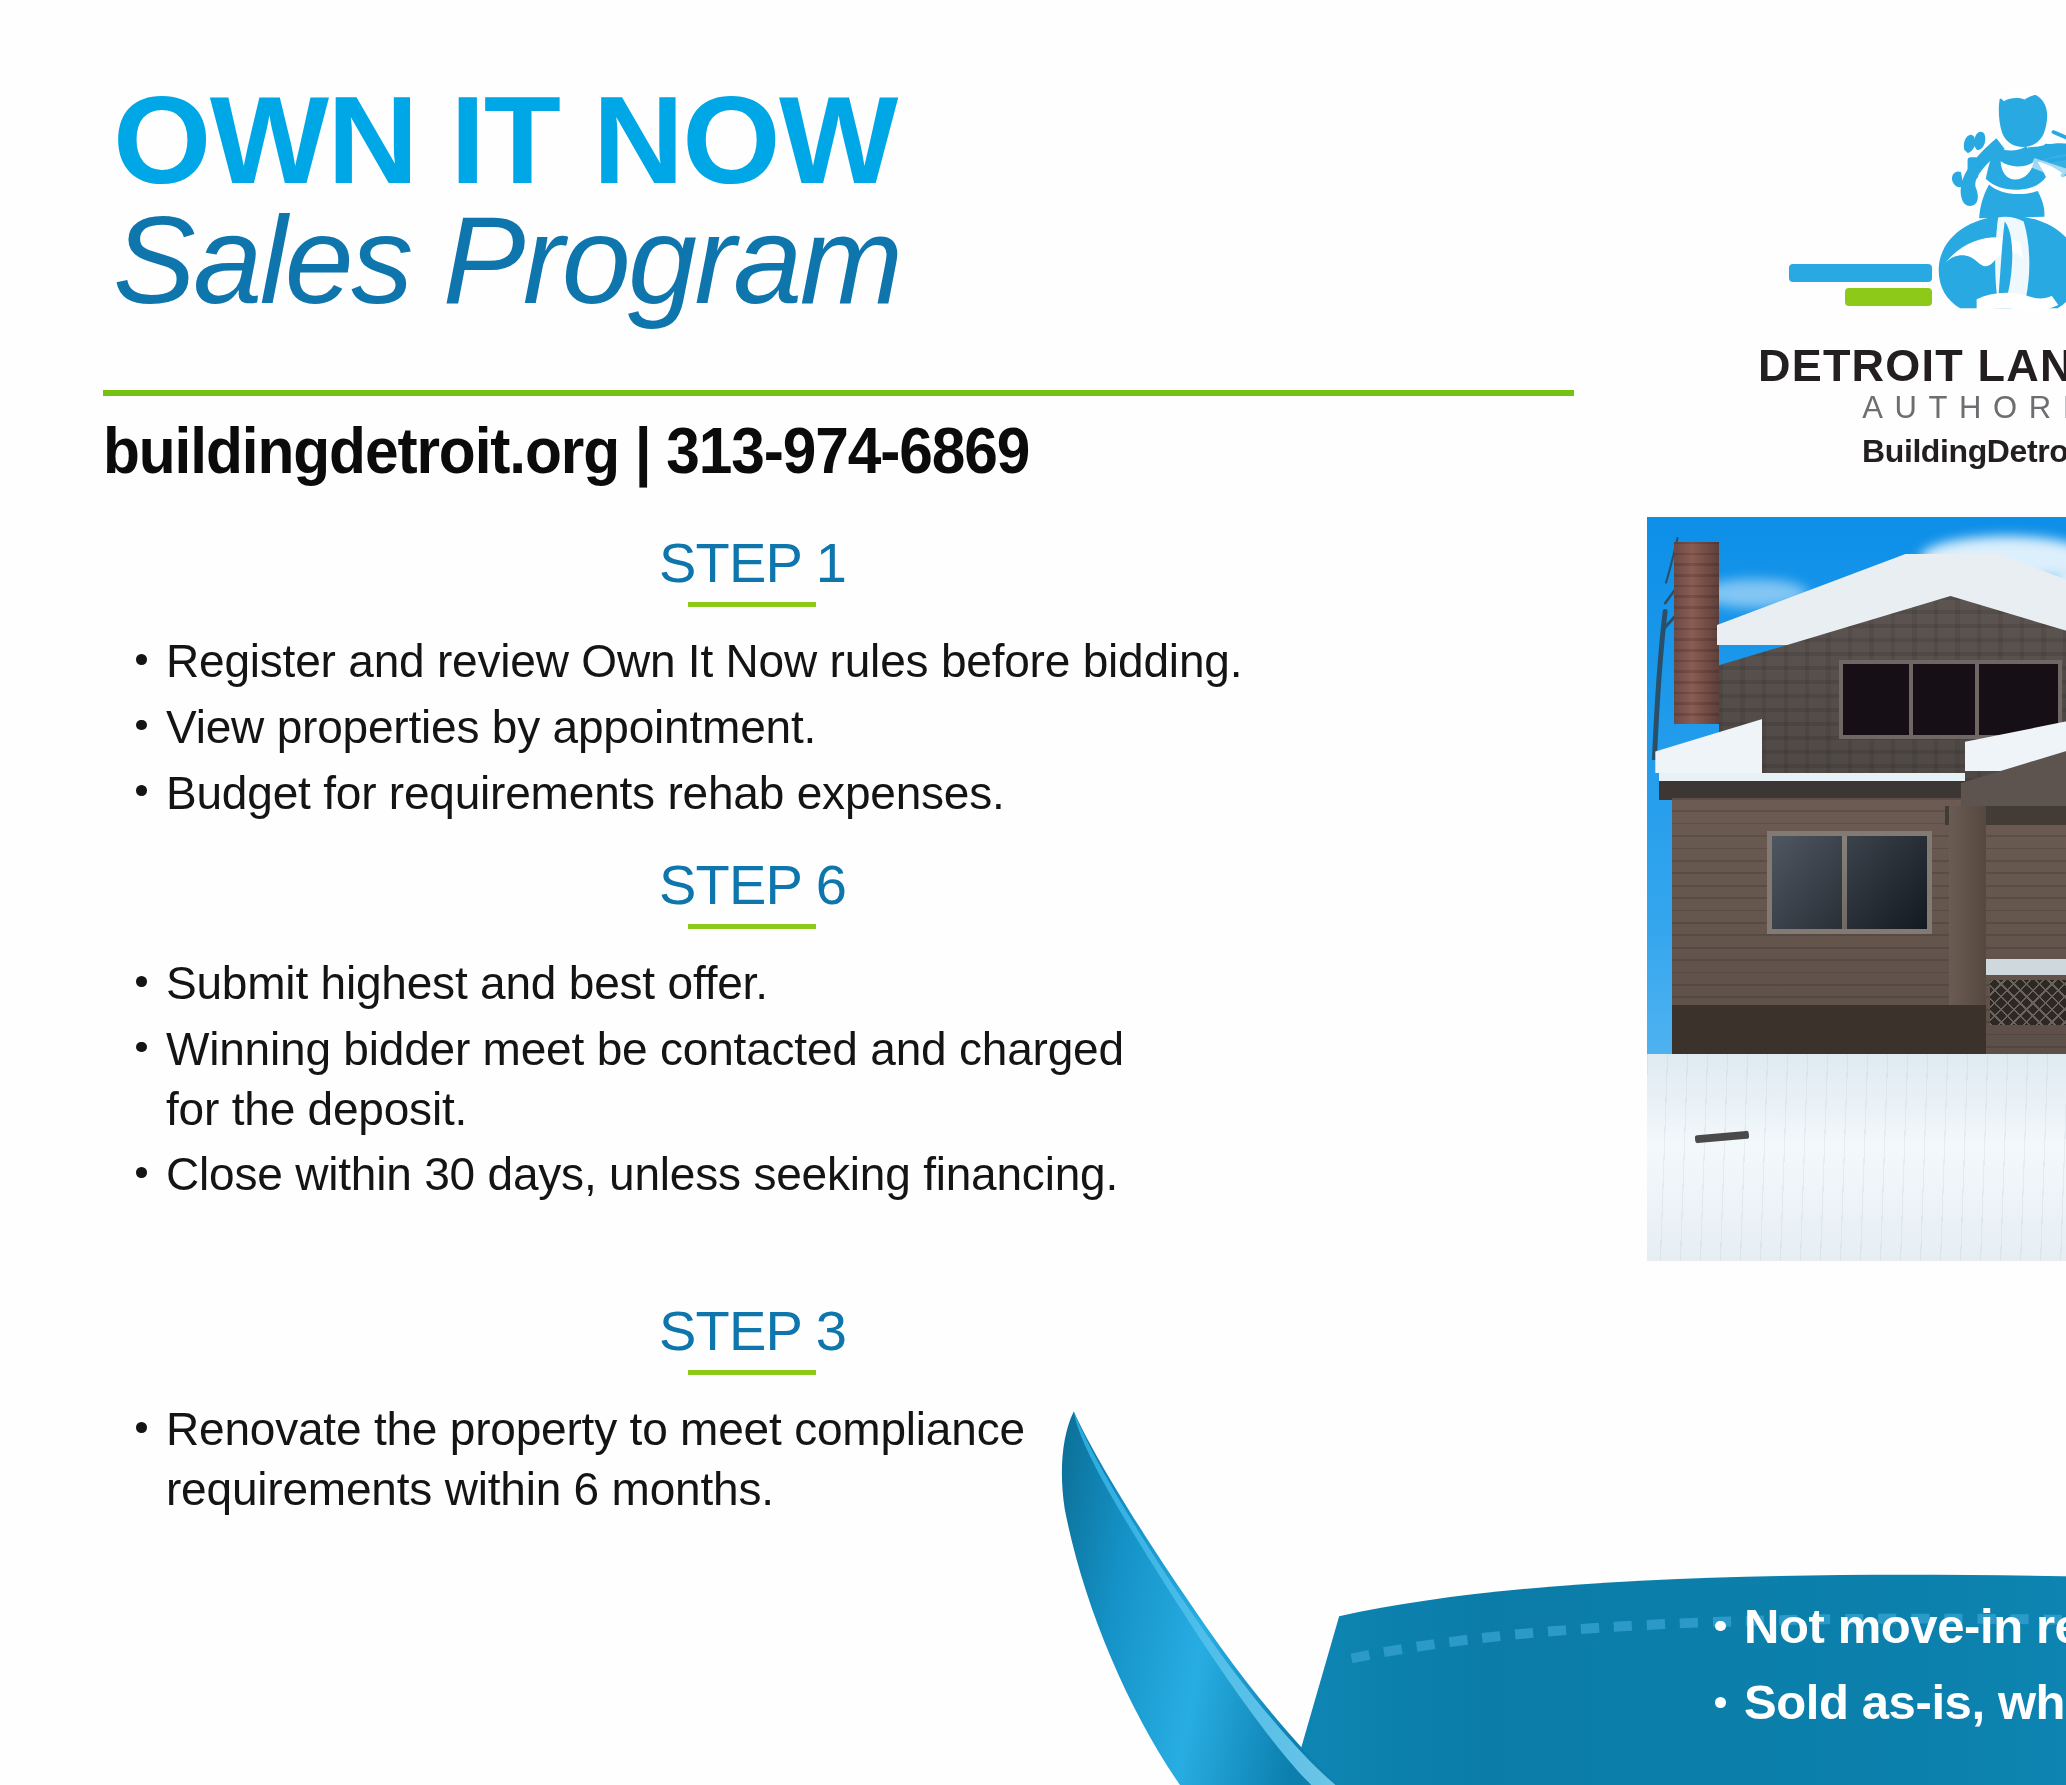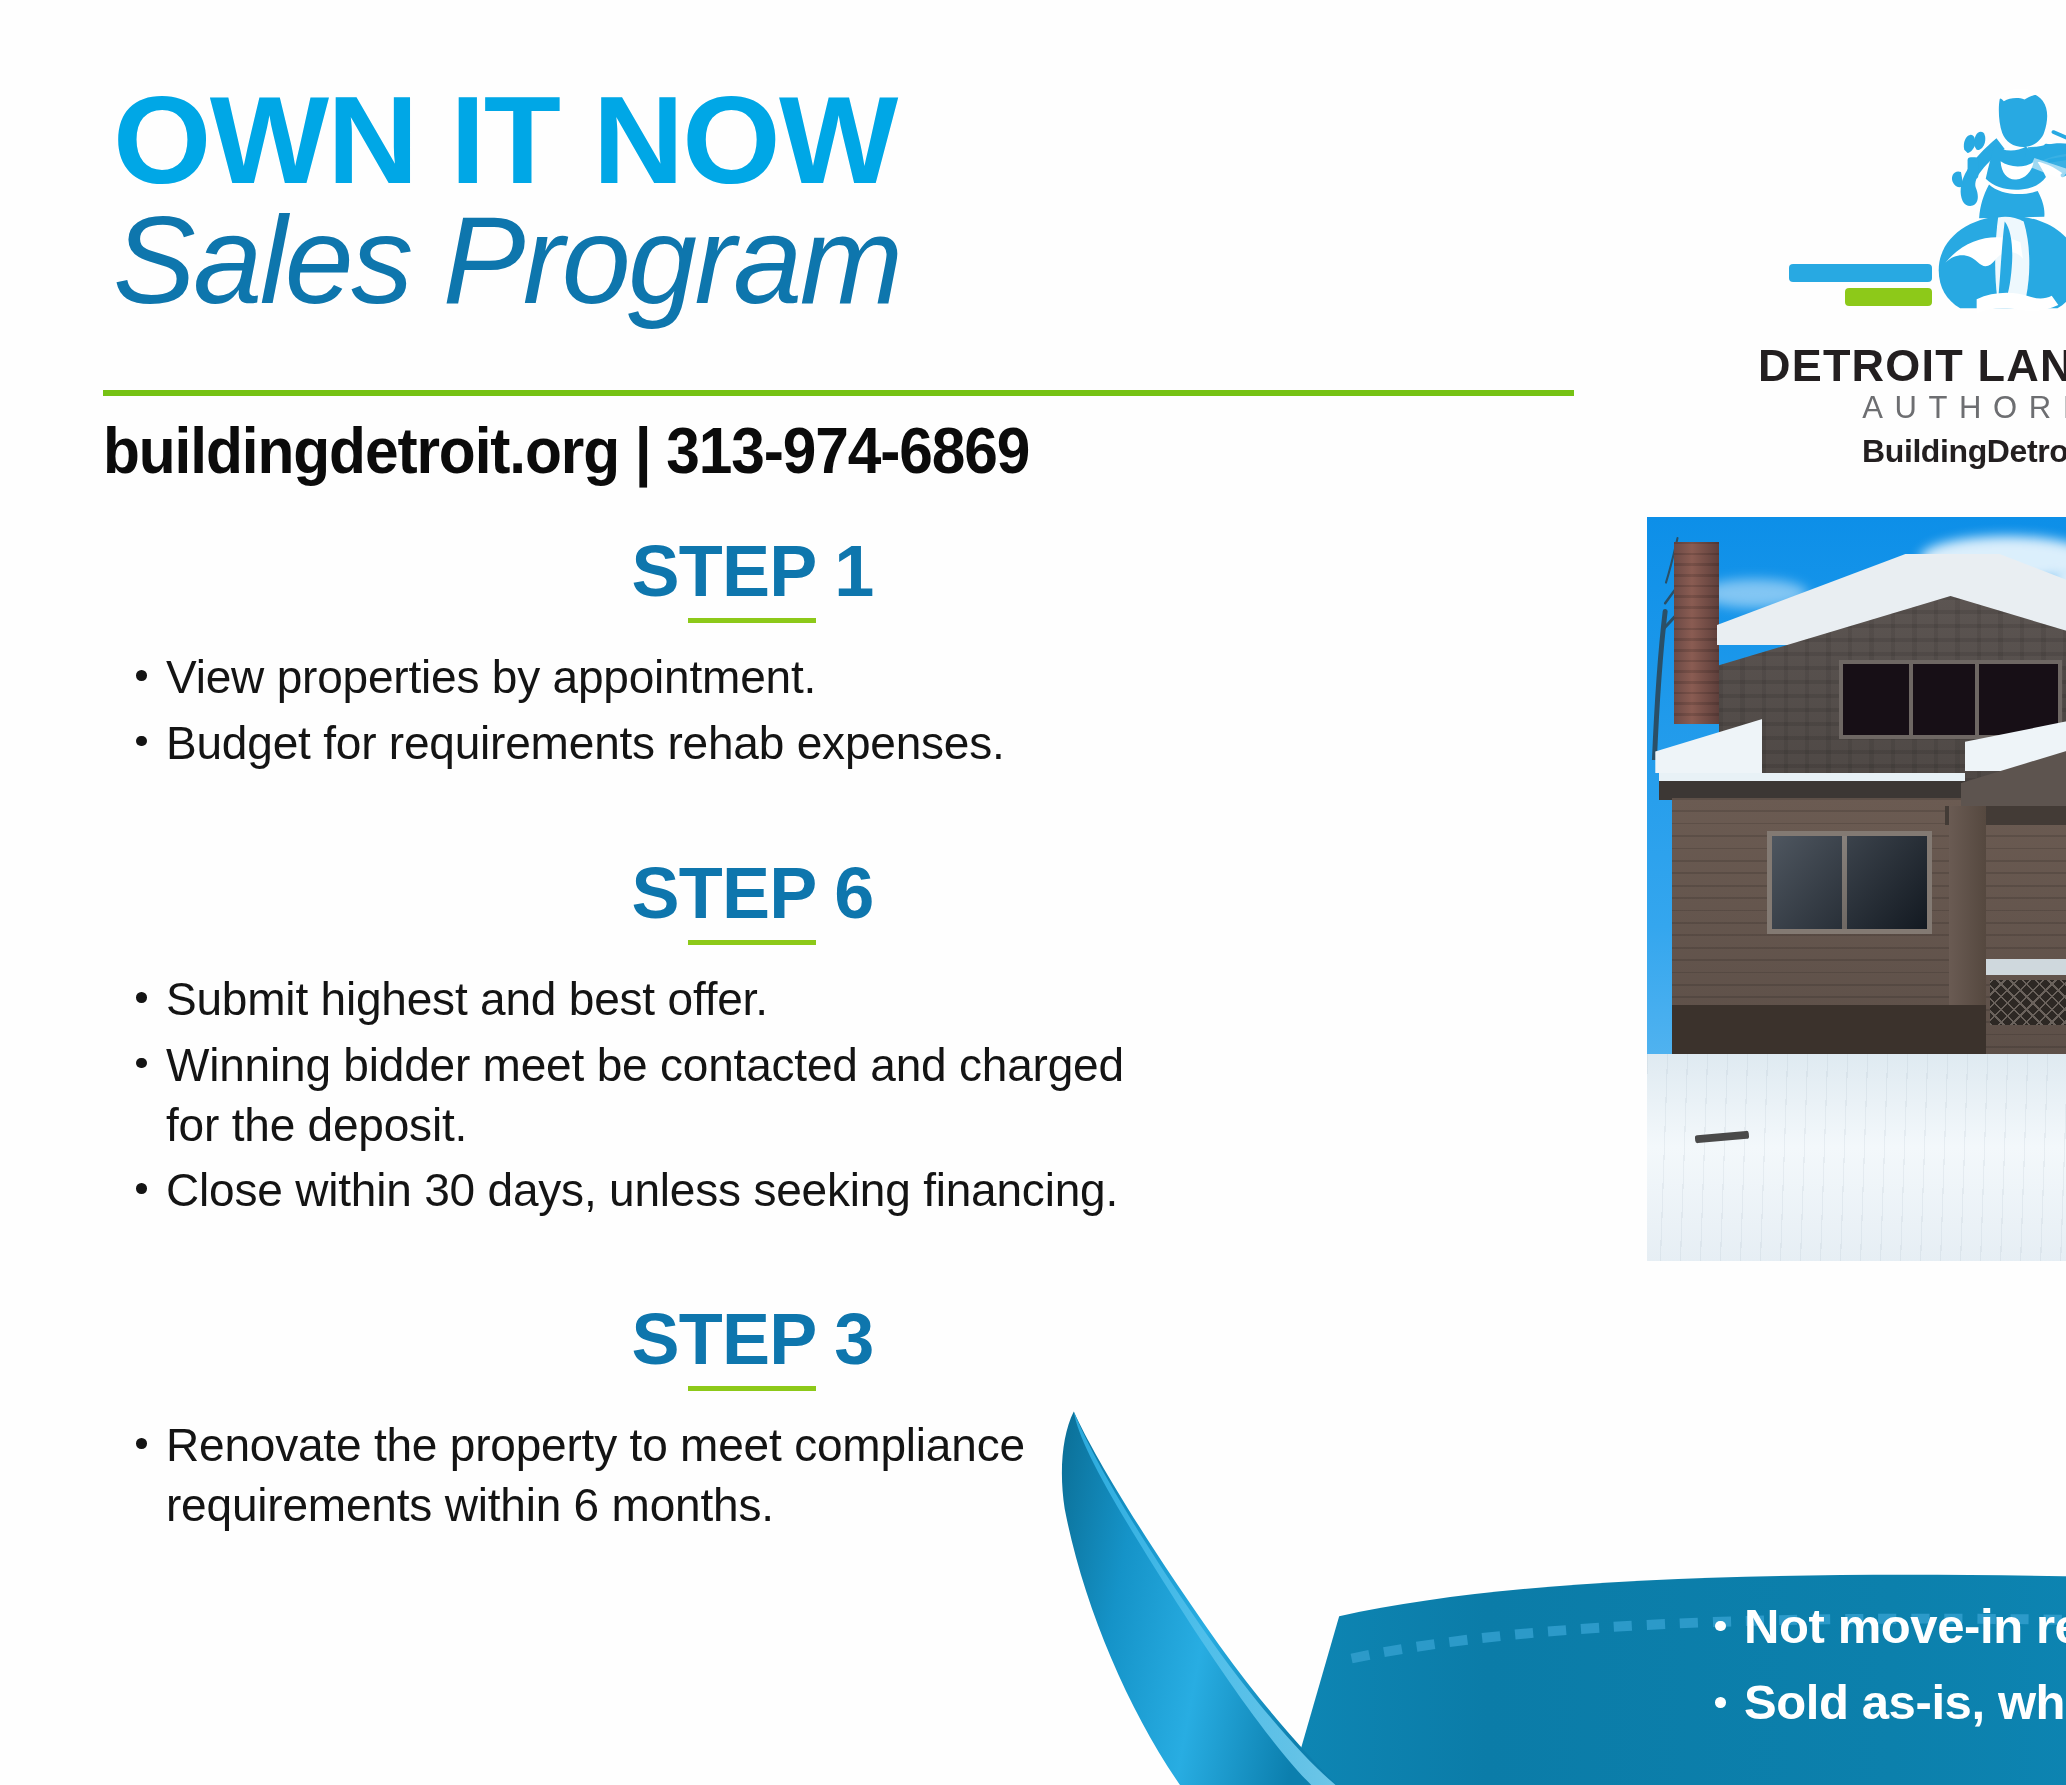--- a/index.html
+++ b/index.html
@@ -52,21 +52,21 @@
   .logo-url {
     position:absolute; left:0; top:357px; width:100%;
     text-align:center; font-size:32px; font-weight:bold; color:#231f20;
     letter-spacing:-0.4px; white-space:nowrap;
   }
 
   
   .step-section { position:absolute; left:103px; width:1405px; }
   .step-heading {
     text-align:center; width:579px; margin-left:360px;
-    font-size:72px; font-weight:bold; color:#0E76AD;
+    font-size:56px; font-weight:normal; color:#0E76AD;
     letter-spacing:-0.8px; line-height:1.0;
   }
   .step-underline {
     width:128px; height:5.8px; background:#8DC919;
     margin:10.7px auto 0 auto; margin-left:585px;
   }
   .bullets { margin-top:25px; padding-left:25px; }
   .bullet {
     position:relative; font-size:46px; color:#141414;
     line-height:1.30; padding-left:38px; margin-bottom:5.8px;
@@ -286,20 +286,21 @@
 
     <div class="logo-name">DETROIT LAND BANK</div>
     <div class="logo-sub">AUTHORITY</div>
     <div class="logo-url">BuildingDetroit.org</div>
   </div>
 
   <div class="step-section" id="sec1">
     <div class="step-heading">STEP 1</div>
     <div class="step-underline"></div>
     <div class="bullets">
+      <div class="bullet">Register and review Own It Now rules before bidding.</div>
       <div class="bullet">View properties by appointment.</div>
       <div class="bullet">Budget for requirements rehab expenses.</div>
     </div>
   </div>
 
   <div class="step-section" id="sec2">
     <div class="step-heading">STEP 6</div>
     <div class="step-underline"></div>
     <div class="bullets">
       <div class="bullet">Submit highest and best offer.</div>

